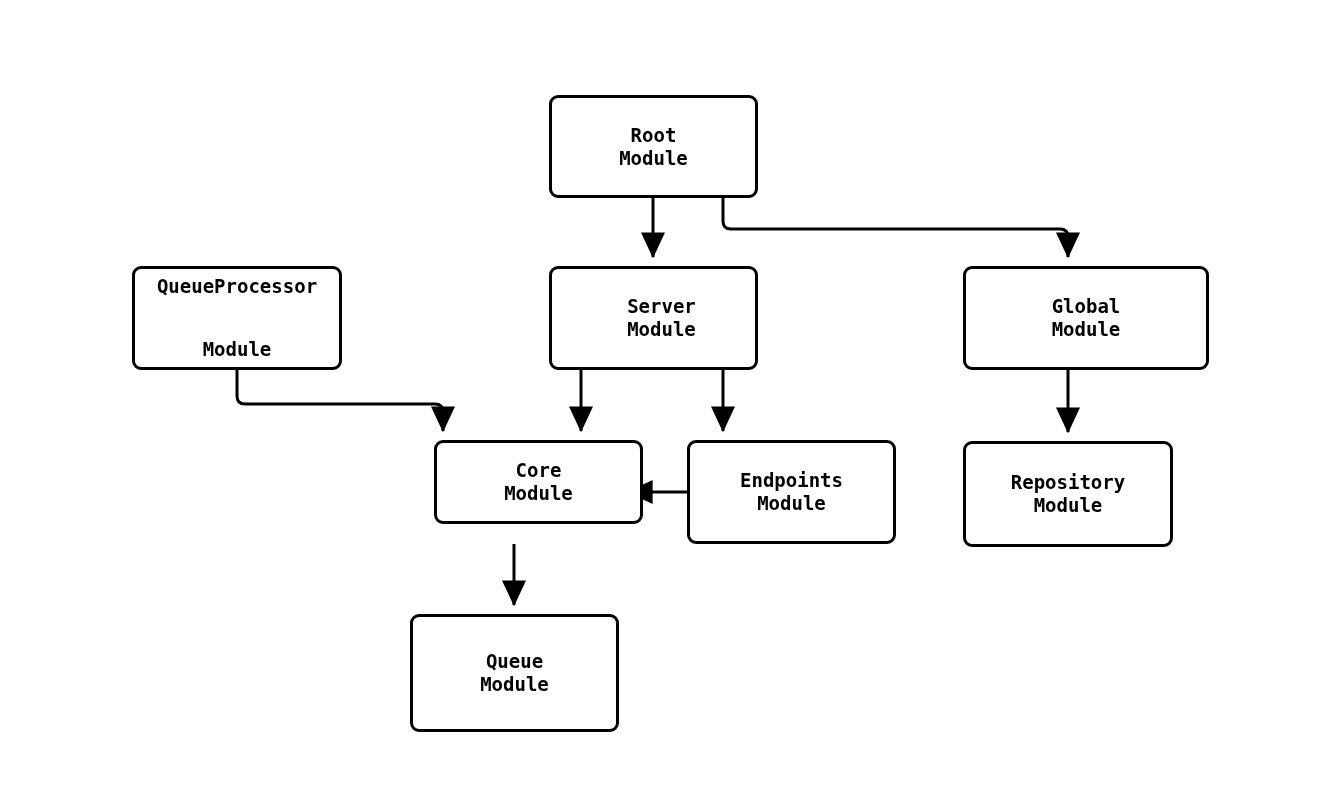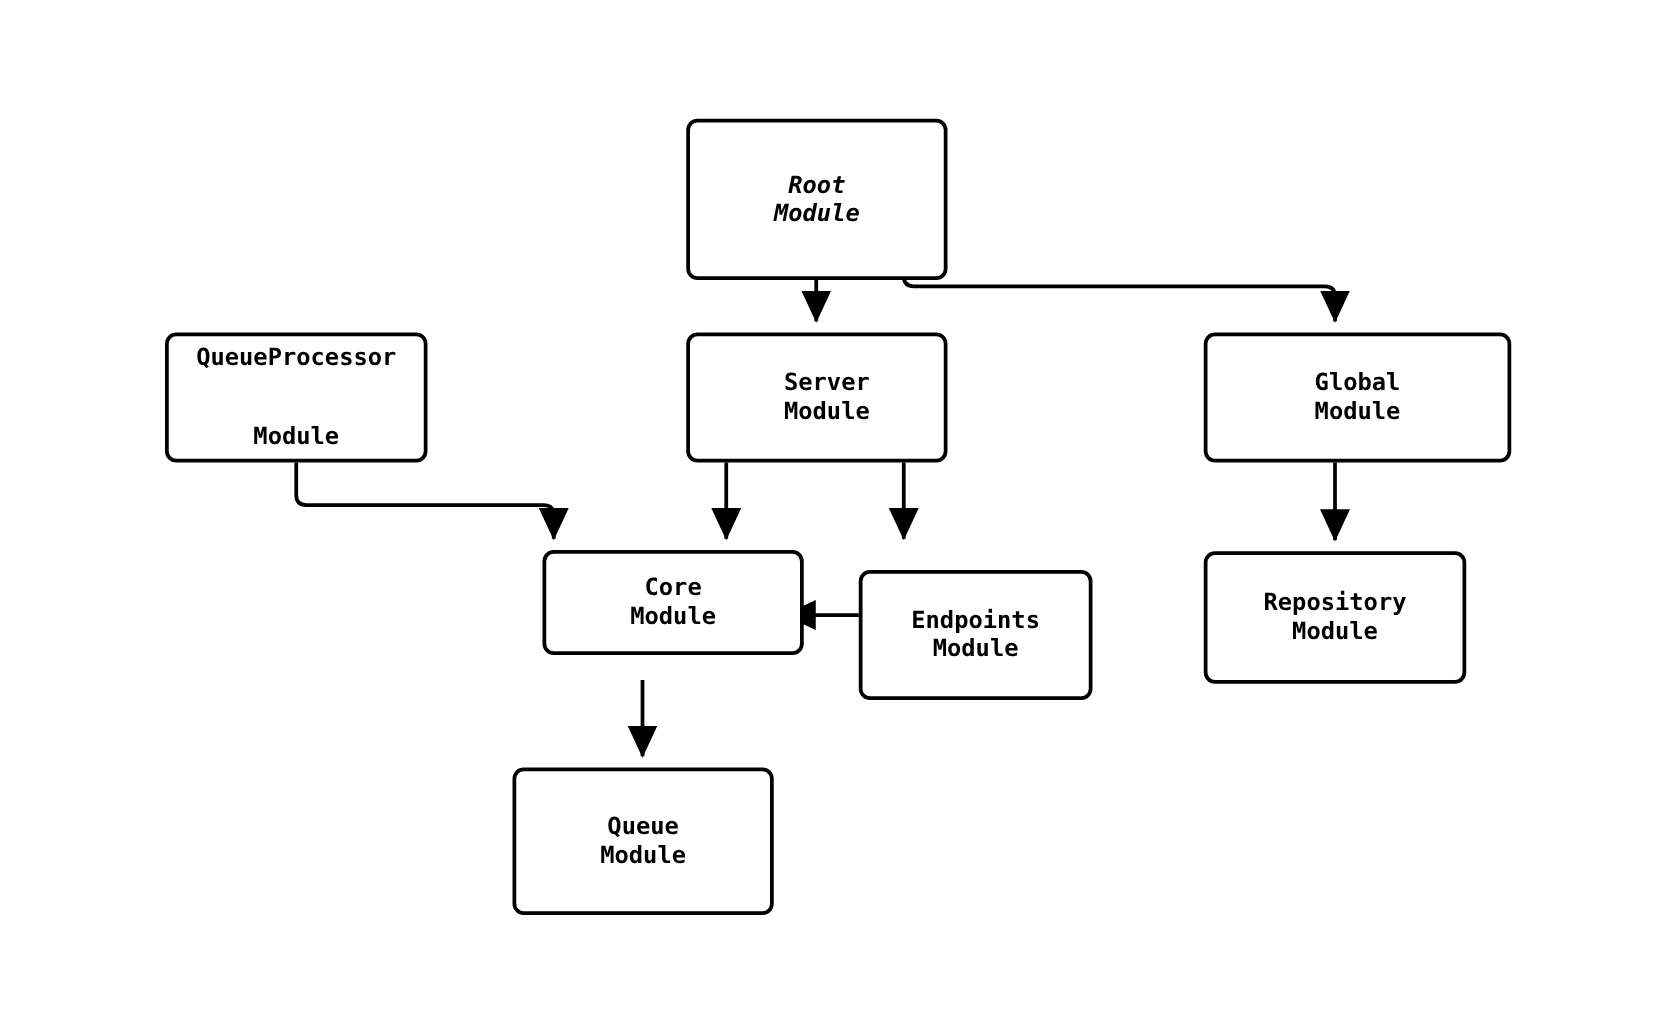--- a/index.html
+++ b/index.html
@@ -71,21 +71,21 @@
 
     <path d="M 723 370 L 723 431" fill="none" stroke="#000000" stroke-width="3" marker-end="url(#arrowhead)"></path>
 
     <path d="M 687 492 L 628 492" fill="none" stroke="#000000" stroke-width="3" marker-end="url(#arrowhead)"></path>
 
     <path d="M 1068 370 L 1068 432" fill="none" stroke="#000000" stroke-width="3" marker-end="url(#arrowhead)"></path>
 
     <path d="M 514 544 L 514 605" fill="none" stroke="#000000" stroke-width="3" marker-end="url(#arrowhead)"></path>
   </svg>
 
-  <div class="node" style="left:549px; top:95px; width:209px; height:129px;font-style:italic;">
+  <div class="node" style="left:549px; top:95px; width:209px; height:103px;">
     <span class="node-line">Root</span>
     <span class="node-line">Module</span>
   </div>
 
   <div class="node" style="left:132px; top:266px; width:210px; height:104px;gap:40px;">
     <span class="node-line">QueueProcessor</span>
     <span class="node-line">Module</span>
   </div>
 
   <div class="node" style="left:549px; top:266px; width:209px; height:104px;padding-left:16px;">
@@ -96,21 +96,21 @@
   <div class="node" style="left:963px; top:266px; width:246px; height:104px;">
     <span class="node-line">Global</span>
     <span class="node-line">Module</span>
   </div>
 
   <div class="node" style="left:434px; top:440px; width:209px; height:84px;">
     <span class="node-line">Core</span>
     <span class="node-line">Module</span>
   </div>
 
-  <div class="node" style="left:687px; top:456px; width:187px; height:104px;">
+  <div class="node" style="left:687px; top:440px; width:209px; height:104px;">
     <span class="node-line">Endpoints</span>
     <span class="node-line">Module</span>
   </div>
 
   <div class="node" style="left:963px; top:441px; width:210px; height:106px;">
     <span class="node-line">Repository</span>
     <span class="node-line">Module</span>
   </div>
 
   <div class="node" style="left:410px; top:614px; width:209px; height:118px;">

